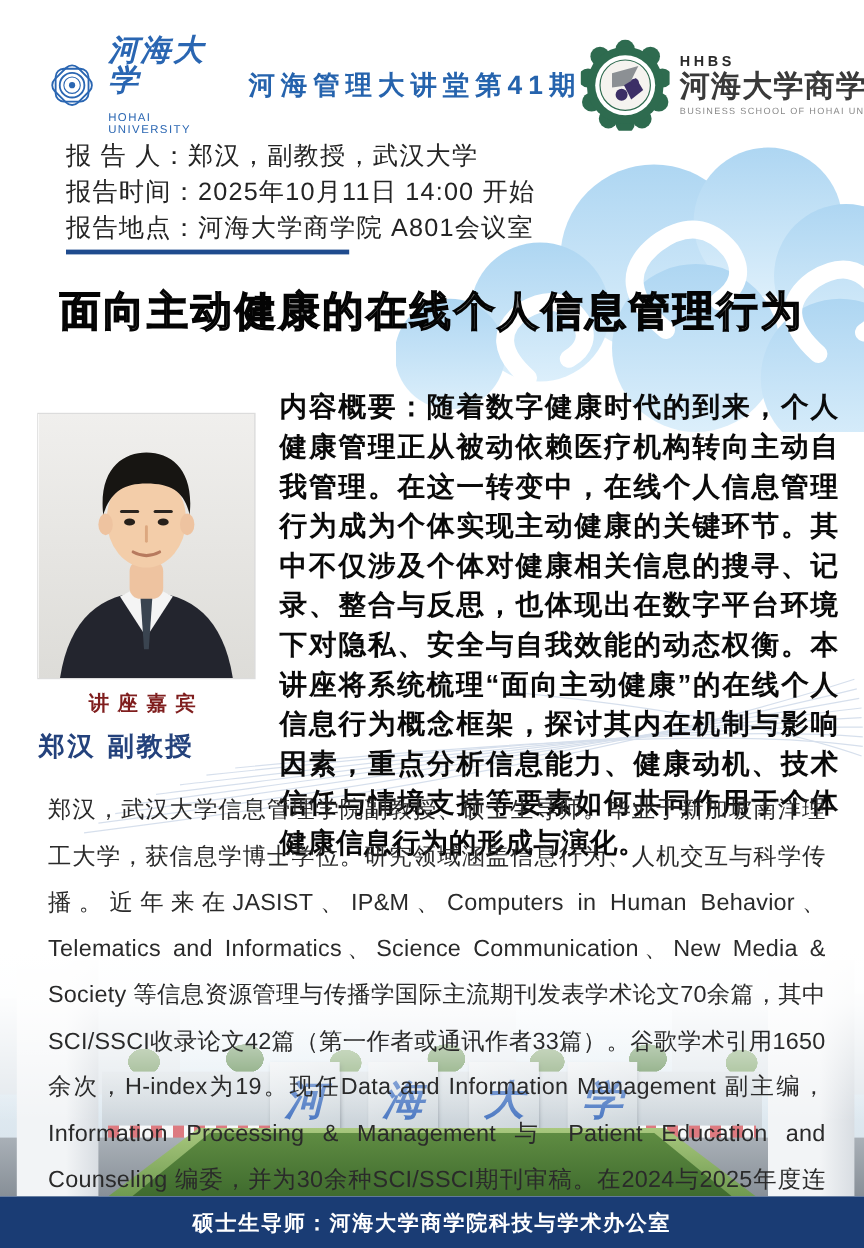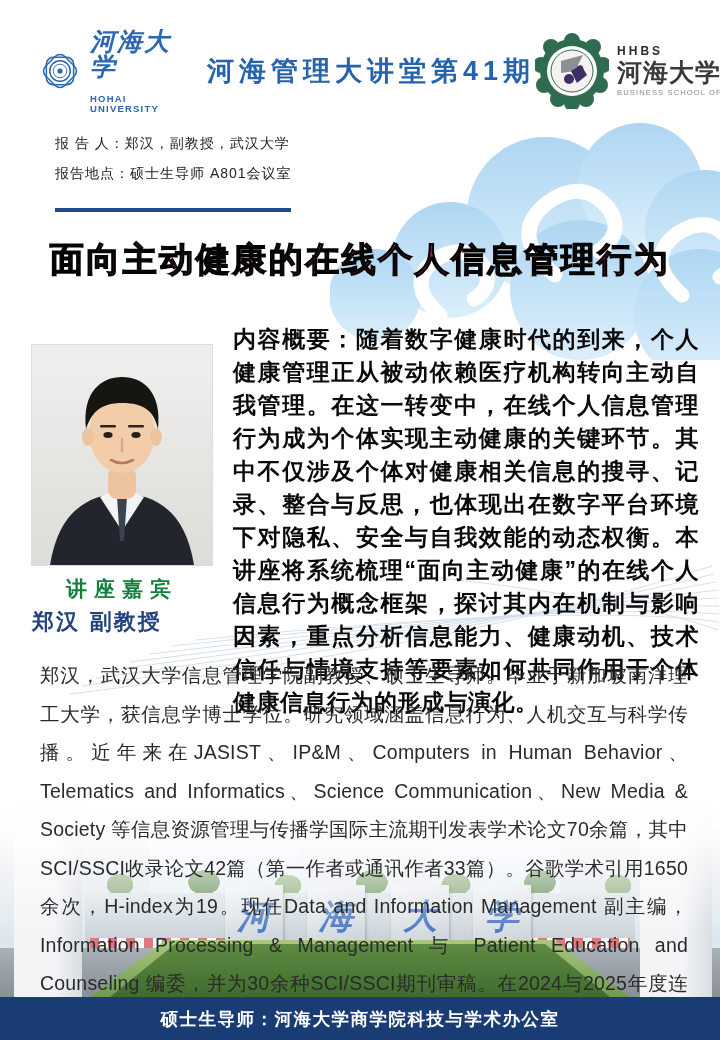--- a/index.html
+++ b/index.html
@@ -10,43 +10,43 @@
   
   #clouds{top:100px;right:-30px;width:420px;height:260px;z-index:0;pointer-events:none;}
   #wavelines{left:0;top:548px;width:720px;height:150px;z-index:0;pointer-events:none;}
 
   
   .header{top:32px;left:38px;right:14px;height:78px;display:flex;align-items:center;z-index:3;}
   .uni-logo{display:flex;align-items:center;gap:8px;}
   .uni-names{display:flex;flex-direction:column;line-height:1;}
   .uni-zh{font-family:"DejaVu Serif","Liberation Serif",serif;font-style:italic;font-weight:bold;
           font-size:25px;color:#2a66b2;letter-spacing:2px;}
-  .uni-en{font-size:9.5px;font-weight:bold;color:#2a66b2;letter-spacing:1.2px;margin-top:15px;}
+  .uni-en{font-size:9.5px;font-weight:normal;color:#2a66b2;letter-spacing:1.2px;margin-top:15px;}
   .hdr-divider{width:3px;height:50px;background:#2a66b2;margin:0 16px 0 18px;}
-  .series-title{font-size:27px;font-weight:bold;color:#2563ad;letter-spacing:5px;white-space:nowrap;text-align:right;}
+  .series-title{font-size:22px;font-weight:bold;color:#2563ad;letter-spacing:5px;white-space:nowrap;text-align:right;}
   .school-logo{display:flex;align-items:center;gap:8px;margin-left:auto;}
   .school-names{display:flex;flex-direction:column;line-height:1;}
   .school-abbr{font-size:12px;font-weight:bold;color:#2b2b2b;letter-spacing:3px;}
   .school-zh{font-size:25px;font-weight:bold;color:#3a3a3a;letter-spacing:1px;margin-top:3px;}
   .school-en{font-size:7.6px;color:#8a8a8a;letter-spacing:1.1px;margin-top:4px;white-space:nowrap;}
 
   
-  .info{top:116px;left:55px;z-index:3;font-size:14px;color:#242424;line-height:30px;letter-spacing:1px;margin-top:12px;}
+  .info{top:116px;left:55px;z-index:3;font-size:21px;color:#242424;line-height:30px;letter-spacing:1px;}
   .info-underline{top:208px;left:55px;width:236px;height:4px;background:#1f4b8e;z-index:3;}
 
   
   .lecture-title{top:237px;left:0;width:720px;text-align:center;z-index:3;
-    font-size:34px;font-weight:900;color:#be185d;letter-spacing:2.5px;
+    font-size:34px;font-weight:900;color:#737373;letter-spacing:2.5px;
     -webkit-text-stroke:1.2px #040404;}
 
   
   .photo-wrap{top:345px;left:32px;width:180px;height:220px;z-index:3;box-shadow:0 0 0 1px #dcdcdc;}
   .guest-label{top:575px;left:32px;width:180px;text-align:center;z-index:3;
     font-family:"DejaVu Serif","Liberation Serif",serif;font-weight:bold;
-    font-size:21px;color:#15803d;letter-spacing:7px;}
+    font-size:17px;color:#7f1d1d;letter-spacing:7px;}
   .guest-name{top:607px;left:32px;width:180px;z-index:3;
     font-family:"DejaVu Serif","Liberation Serif",serif;font-weight:bold;
     font-size:22px;color:#24427c;letter-spacing:2px;}
 
   
   .abstract{top:323px;left:233px;width:466px;z-index:3;
     font-size:23px;font-weight:bold;color:#0a0a0a;line-height:33px;
     text-align:justify;letter-spacing:.5px;}
 
   
@@ -180,21 +180,22 @@
     <div class="school-names">
       <span class="school-abbr">HHBS</span>
       <span class="school-zh">河海大学商学院</span>
       <span class="school-en">BUSINESS SCHOOL OF HOHAI UNIVERSITY</span>
     </div>
   </div>
 </div>
 
 <div class="abs info">
   <div>报 告 人：郑汉，副教授，武汉大学</div>
-  <div>报告地点：硕士生导师 A801会议室</div>
+  <div>报告时间：2025年10月11日 14:00 开始</div>
+  <div>报告地点：河海大学商学院 A801会议室</div>
 </div>
 <div class="abs info-underline"></div>
 
 <div class="abs lecture-title">面向主动健康的在线个人信息管理行为</div>
 
 <div class="abs photo-wrap">
   <svg width="180" height="220" viewBox="0 0 180 220">
     <defs>
       <linearGradient id="pbg" x1="0" y1="0" x2="0" y2="1">
         <stop offset="0" stop-color="#f0efed"></stop>

